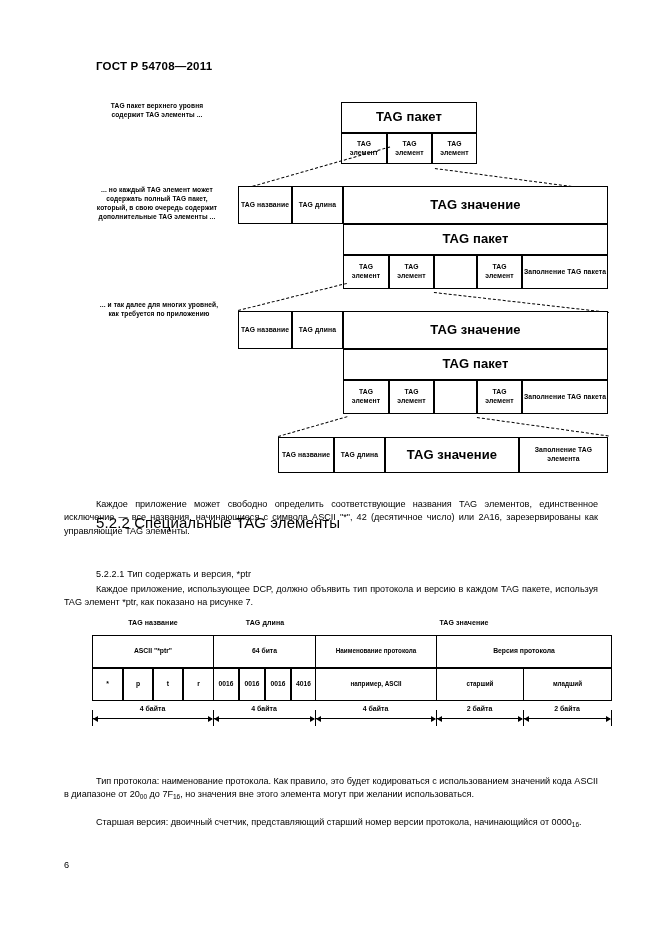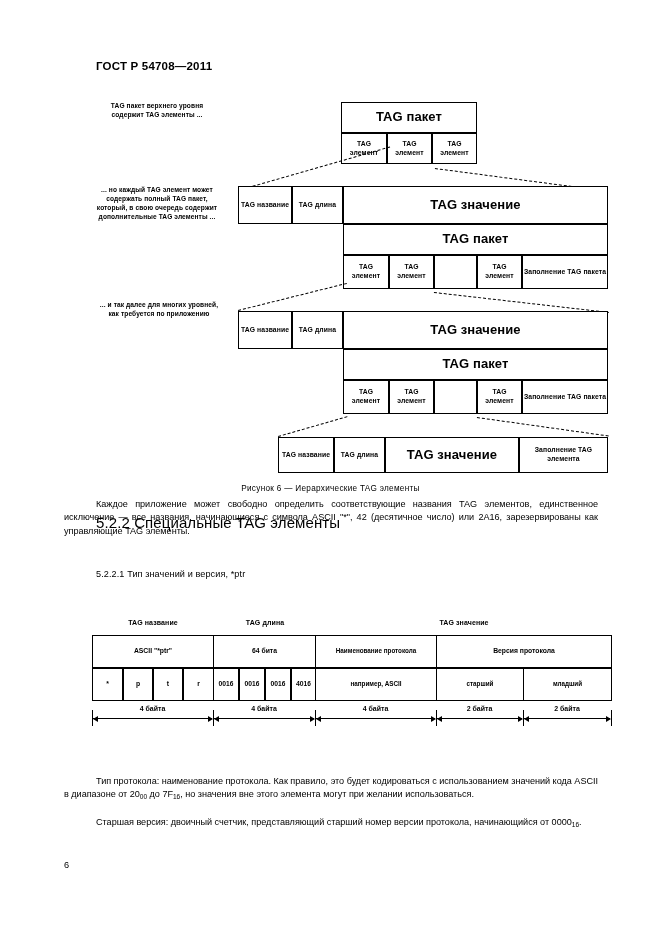--- a/index.html
+++ b/index.html
@@ -205,28 +205,28 @@
 
     <div class="dash" style="left:278px; top:436px; width:72px; transform:rotate(-16deg);"></div>
     <div class="dash" style="left:477px; top:417px; width:133px; transform:rotate(8deg);"></div>
 
     <div class="bx" style="left:278px; top:437px; width:56px; height:36px;">TAG название</div>
     <div class="bx" style="left:334px; top:437px; width:51px; height:36px;">TAG длина</div>
     <div class="bx big" style="left:385px; top:437px; width:134px; height:36px;">TAG значение</div>
     <div class="bx" style="left:519px; top:437px; width:89px; height:36px;">Заполнение TAG элемента</div>
   </div>
 
-  <div class="fig-cap" id="cap6">Рисунок 6 — Иерархические TAG элементы</div>
 
   <div class="h-sub" style="top:514px;">5.2.2  Специальные TAG элементы</div>
 
   <div class="txt indent" style="top:498px;">Каждое приложение может свободно определить соответствующие названия TAG элементов, единственное исключение — все названия, начинающиеся с символа ASCII "*", 42 (десятичное число) или 2А16, зарезервированы как управляющие TAG элементы.</div>
 
-  <div class="h-sub" style="top:569px; font-weight:normal; font-size:9.1px;">5.2.2.1  Тип значений и версия, *ptr</div>
-
+  <div class="h-sub" style="top:569px; font-weight:normal; font-size:9.1px;">5.2.2.1  Тип содержать и версия, *ptr</div>
+
+  <div class="txt indent" style="top:583px;">Каждое приложение, использующее DCP, должно объявить тип протокола и версию в каждом TAG пакете, используя TAG элемент *ptr, как показано на рисунке 7.</div>
 
   <div>
     <div class="f7head" style="left:92px; top:619px; width:122px;">TAG название</div>
     <div class="f7head" style="left:214px; top:619px; width:102px;">TAG длина</div>
     <div class="f7head" style="left:316px; top:619px; width:296px;">TAG значение</div>
 
     <div class="cell" style="left:92px; top:635px; width:122px; height:33px;">ASCII "*ptr"</div>
     <div class="cell" style="left:213px; top:635px; width:103px; height:33px;">64 бита</div>
     <div class="cell sm" style="left:315px; top:635px; width:122px; height:33px;">Наименование протокола</div>
     <div class="cell" style="left:436px; top:635px; width:176px; height:33px;">Версия протокола</div>

